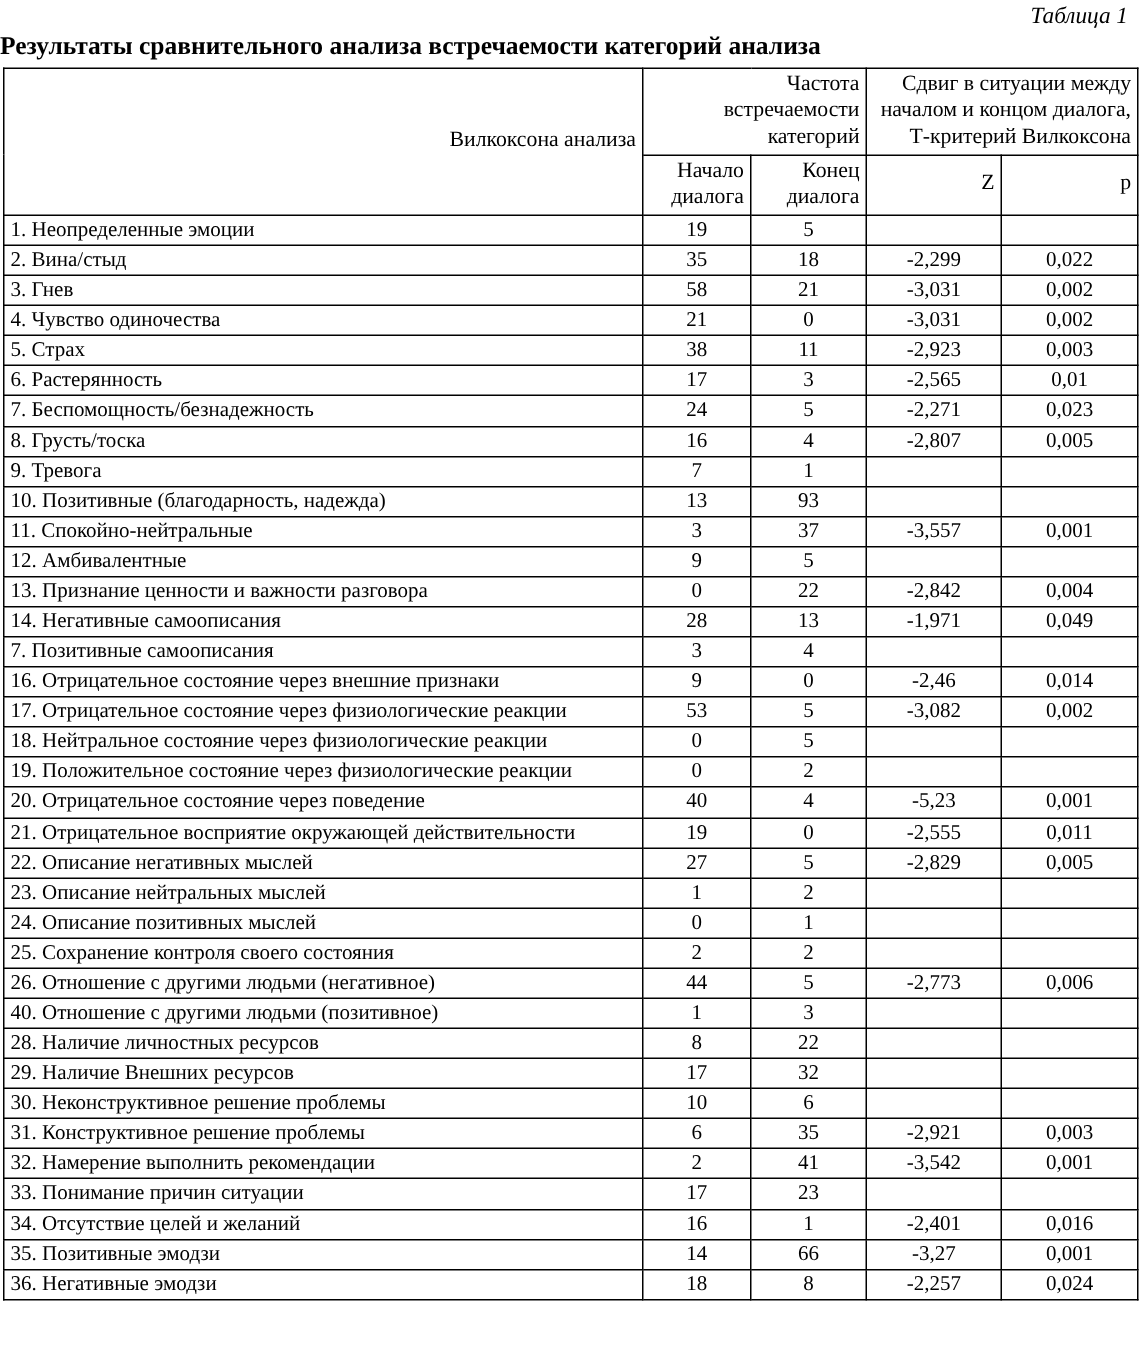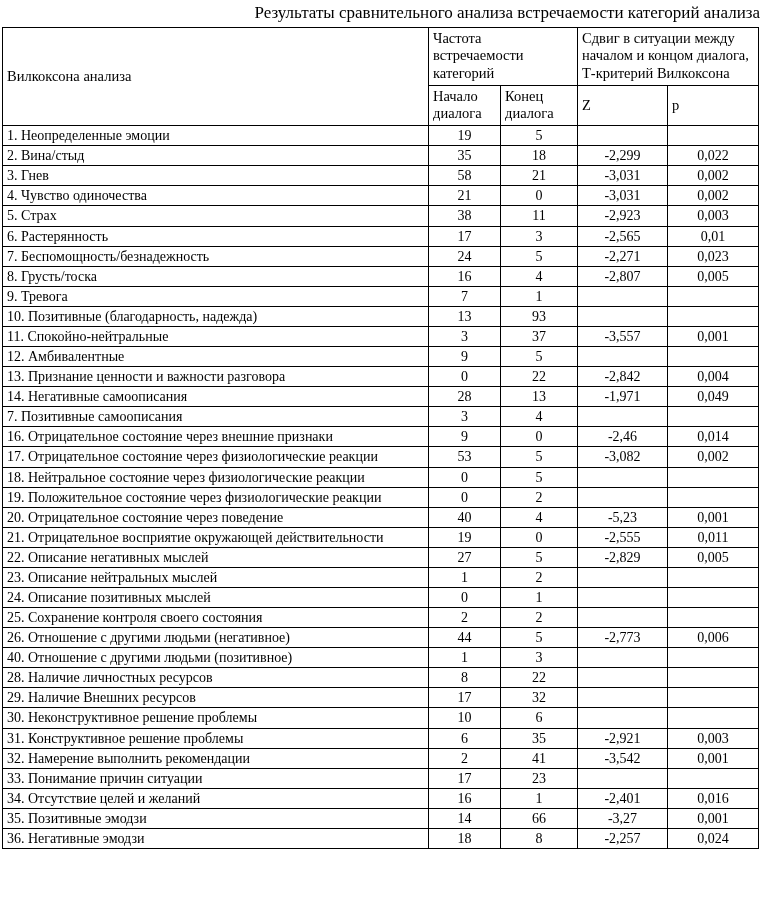--- a/index.html
+++ b/index.html
@@ -16,22 +16,22 @@
     padding-top: 2px;
   }
   .table-label {
     text-align: right;
     font-style: italic;
     font-size: 15.5px;
     line-height: 1.15;
     padding-right: 8px;
   }
   .doc-title {
-    text-align: right;
-    font-weight: normal;
+    text-align: left;
+    font-weight: bold;
     font-size: 17px;
     line-height: 1.22;
     margin: 1px 0 3px 0;
   }
   table.results {
     border-collapse: collapse;
     table-layout: fixed;
     width: 756px;
     margin-left: 2px;
   }
@@ -39,21 +39,21 @@
   table.results td {
     border: 1.5px solid #000000;
     padding: 1px 4px;
     font-size: 14px;
     line-height: 1.22;
     vertical-align: middle;
     overflow: hidden;
   }
   table.results th {
     font-weight: normal;
-    text-align: left;
+    text-align: right;
     font-size: 14.5px;
     padding: 2px 4px;
   }
   td.cat {
     text-align: justify;
     padding-left: 4px;
     padding-right: 3px;
   }
   td.num {
     text-align: center;
@@ -63,20 +63,21 @@
   col.c-start { width: 72px;  }
   col.c-end   { width: 77px;  }
   col.c-z     { width: 90px;  }
   col.c-p     { width: 91px;  }
 </style>
 </head>
 <body>
 
 <div class="page">
 
+  <div class="table-label">Таблица 1</div>
 
   <div class="doc-title">
     <div>Результаты сравнительного анализа встречаемости категорий анализа</div>
   </div>
 
   <table class="results">
     <colgroup>
       <col class="c-cat">
       <col class="c-start">
       <col class="c-end">

